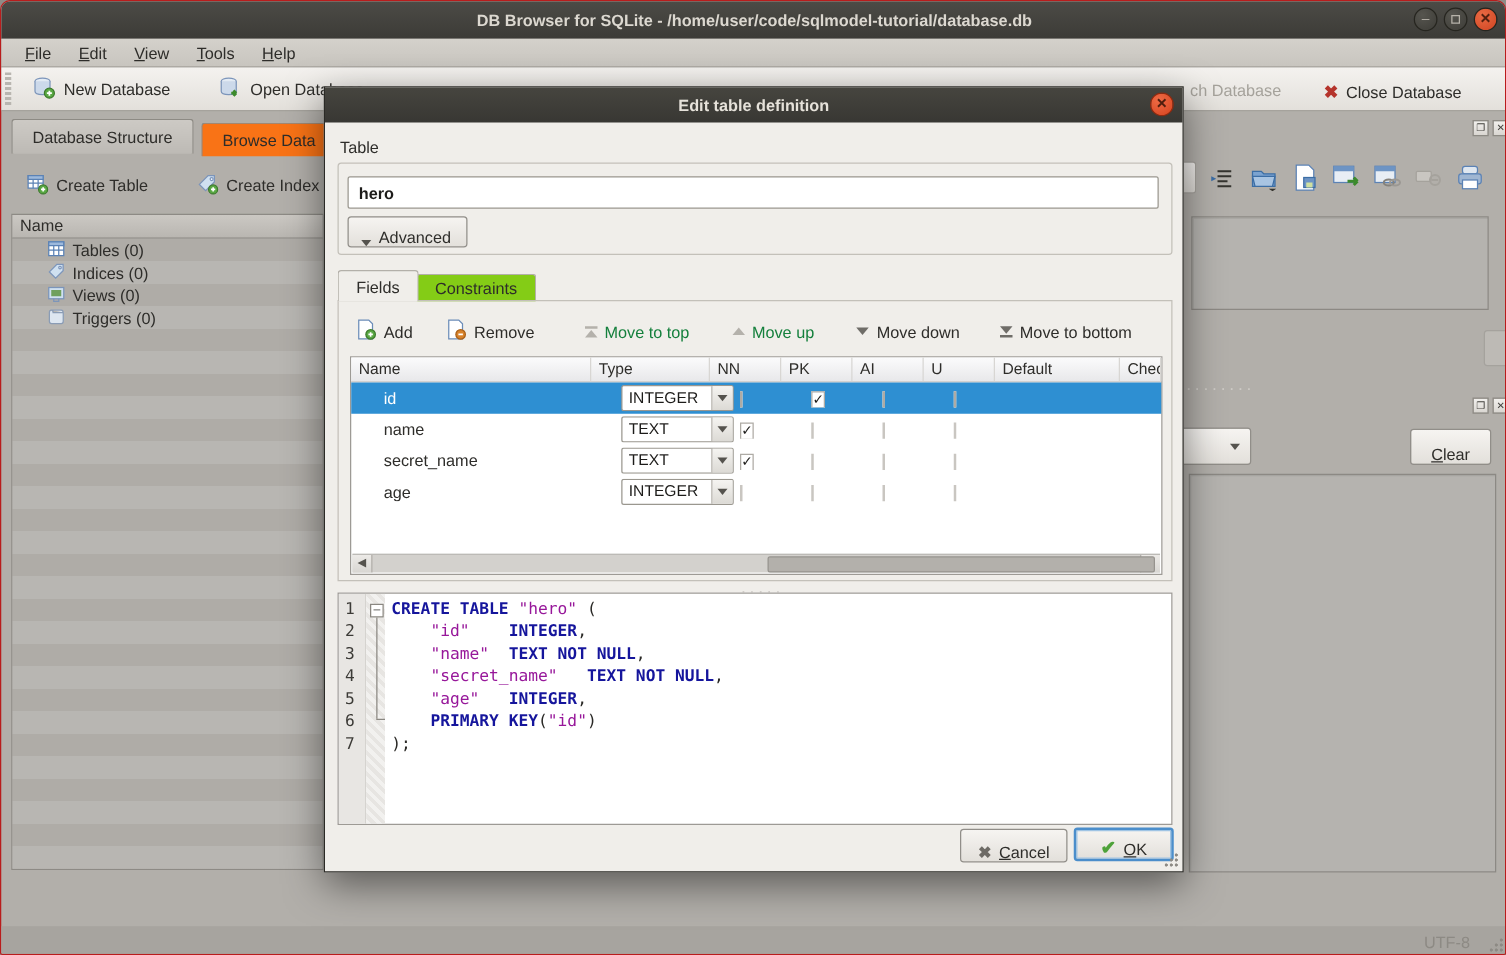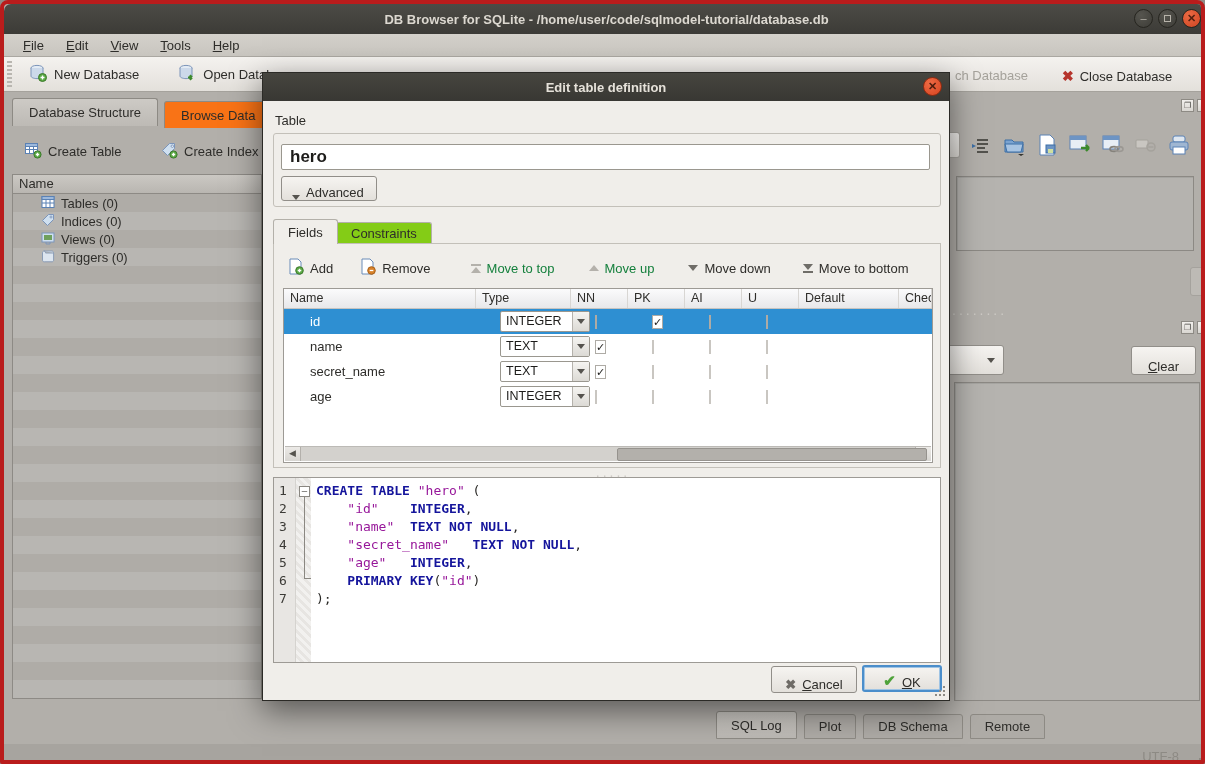--- a/index.html
+++ b/index.html
@@ -1,20 +1,20 @@
 <!DOCTYPE html>
 <html><head>
 <meta charset="utf-8">
 <style>
   * { margin:0; padding:0; box-sizing:border-box; }
   html,body { background:#8f8c87; }
   #app {
     position:relative; width:1205px; height:764px; overflow:hidden;
     font-family:"Liberation Sans", sans-serif; font-size:13px; color:#2e2d2a;
-    background:#b2afaa; border:4px solid #b91c1c; border-radius:8px 8px 2px 2px;
+    background:#b2afaa; border:1px solid #b91c1c; border-radius:8px 8px 2px 2px;
   }
   .abs { position:absolute; }
 
   
   .titlebar { left:0; top:0; width:1205px; height:30px;
     background:linear-gradient(#4c4b46,#3c3b37); border-radius:7px 7px 0 0;
     display:flex; align-items:center; justify-content:center; }
   .titlebar-text { color:#dcd8d0; font-weight:bold; font-size:13px; }
   .winbtns { position:absolute; right:8px; top:5px; display:flex; gap:5px; }
   .winbtn { width:19px; height:19px; border-radius:50%; background:radial-gradient(circle at 35% 30%,#56554f,#3d3c37);
@@ -81,21 +81,21 @@
   .dialog { left:258px; top:68px; width:688px; height:629px; background:#f0eeea;
     border:1px solid #2b2a26; box-shadow:0 10px 30px rgba(0,0,0,.5); z-index:10; }
   .dlg-titlebar { position:absolute; left:0; top:0; width:100%; height:28px;
     background:linear-gradient(#46453f,#383733); display:flex; align-items:center; justify-content:center; }
   .dlg-title { color:#e6e2da; font-weight:bold; }
   .dlg-close { position:absolute; right:7px; top:4px; width:19px; height:19px; border-radius:50%;
     background:radial-gradient(circle at 35% 30%,#ef6b45,#d6431f); border:1px solid #8e2a10;
     color:#4f1d0d; font-weight:bold; font-size:11px; line-height:17px; text-align:center; }
   .groupbox { position:absolute; border:1px solid #c3c0b9; border-radius:3px; }
   .text-input { position:absolute; background:#fff; border:1px solid #9a978f; border-radius:2px;
-    font-weight:bold; font-size:17px; padding:0 8px; font-family:"Liberation Sans",sans-serif; color:#1d1c1a; }
+    font-weight:bold; font-size:13px; padding:0 8px; font-family:"Liberation Sans",sans-serif; color:#1d1c1a; }
   .dlg-tab { position:absolute; display:flex; align-items:center; padding:0 14px;
     border:1px solid #b3b0a9; border-bottom:none; border-radius:3px 3px 0 0; }
   .dlg-tab.active { background:#f0eeea; height:25px; z-index:2; }
   .dlg-tab.inactive { background:#84cc16; height:22px; }
   .tab-frame { position:absolute; border:1px solid #c3c0b9; }
   .tool-btn { display:flex; align-items:center; gap:6px; padding:3px 6px; white-space:nowrap; }
   .tool-btn.disabled { color:#15803d; }
 
   
   .fields-table { position:absolute; left:20px; top:215px; width:650px; height:175px;
@@ -347,34 +347,20 @@
     <div style="flex:1"></div>
     <div style="width:24px; display:flex; align-items:center; justify-content:center;">
         <span class="caret-down"></span>
       </div>
   </div>
   <div class="abs btn" style="left:1127px; top:342px; width:65px; height:29px;">
     <span class="lbl mnemonic">Clear</span>
   </div>
   <div class="abs gray-inset" style="left:950px; top:378px; width:246px; height:319px;"></div>
 
-  <div class="abs" style="left:712px; top:707px; display:flex; gap:7px;">
-    <div class="dock-tab active">
-        <span>SQL Log</span>
-      </div>
-    <div class="dock-tab inactive">
-        <span>Plot</span>
-      </div>
-    <div class="dock-tab inactive">
-        <span>DB Schema</span>
-      </div>
-    <div class="dock-tab inactive">
-        <span>Remote</span>
-      </div>
-  </div>
 
   <div class="abs statusbar-bottom">
     <span class="encoding">UTF-8</span>
     <div class="abs grip" style="right:2px; top:8px;"></div>
   </div>
 
   <div class="abs dialog">
     <div class="dlg-titlebar">
       <span class="dlg-title">Edit table definition</span>
       <div class="dlg-close">✕</div>

